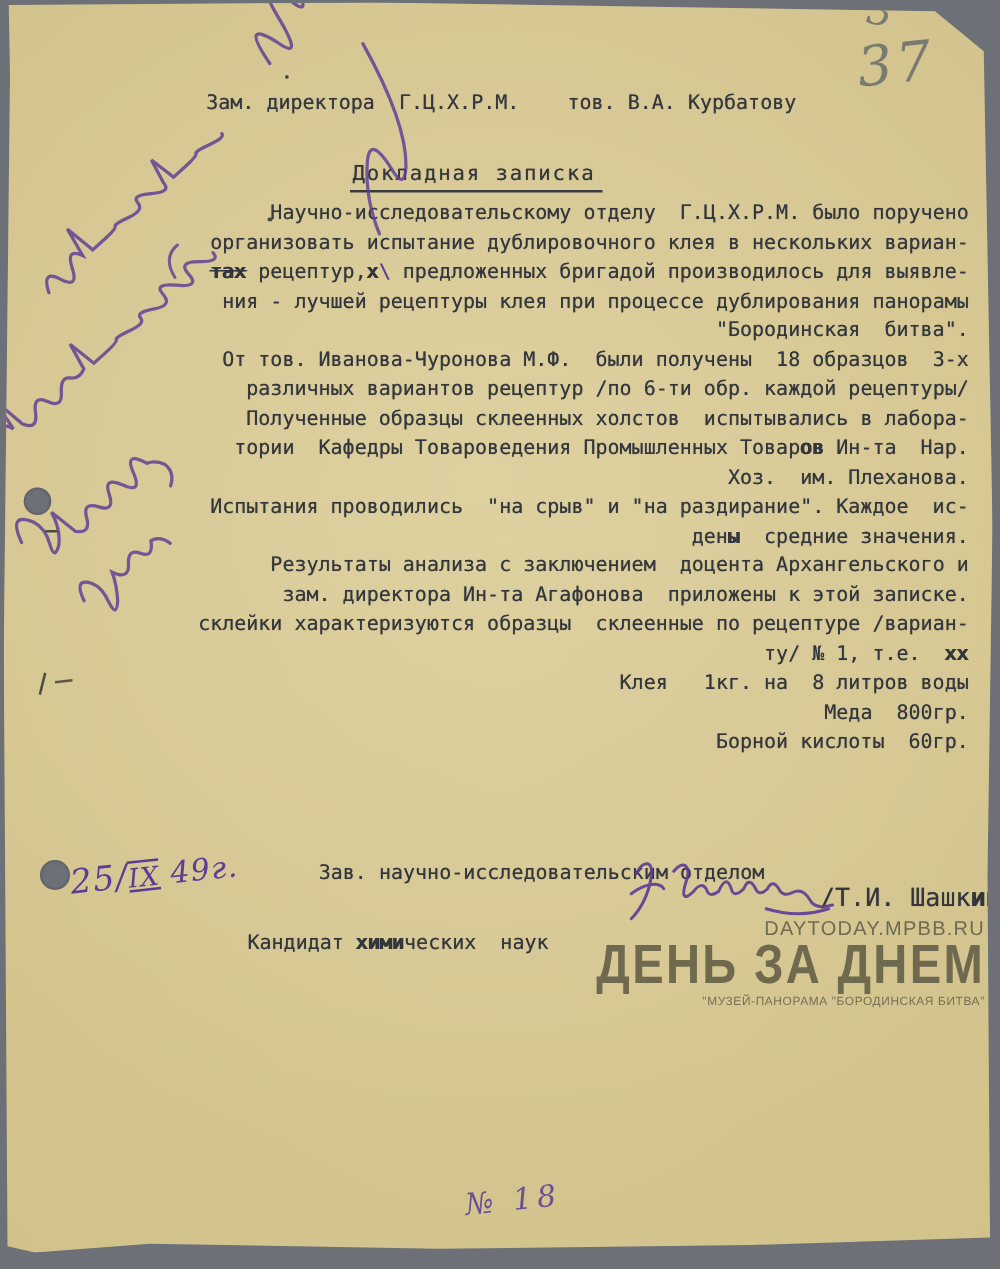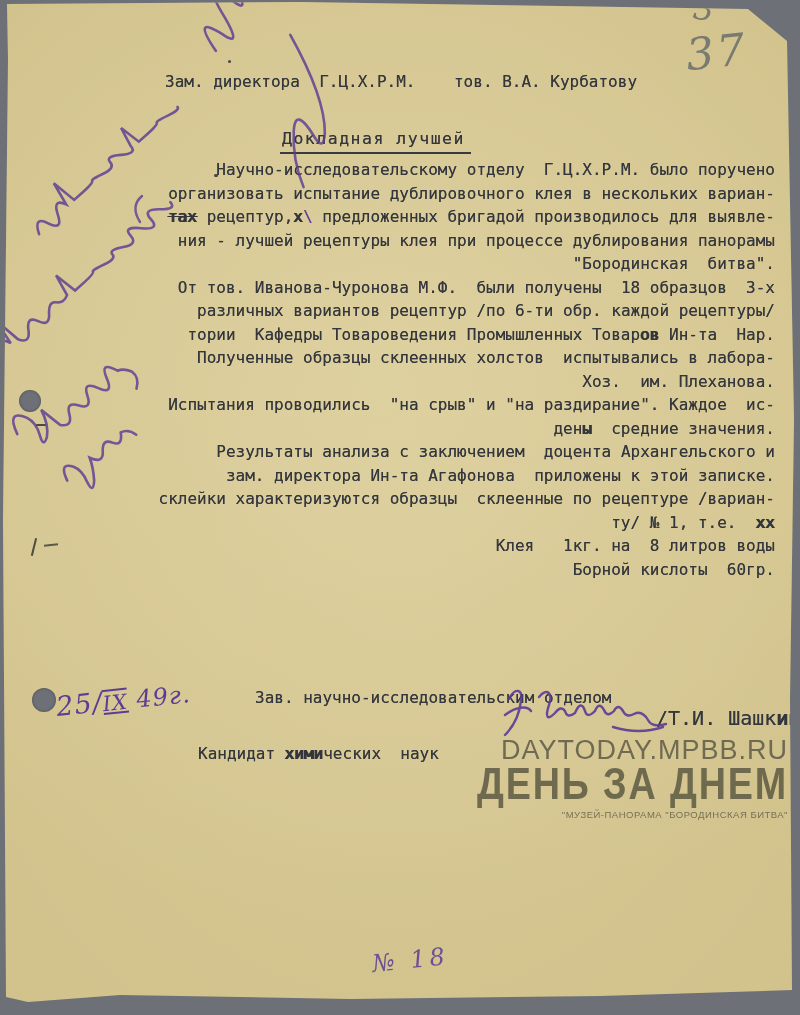--- a/index.html
+++ b/index.html
@@ -59,57 +59,58 @@
 
   
   .hole{position:absolute;border-radius:50%;background:#6d7177;box-shadow:inset 0 0 3px rgba(0,0,0,.35);}
   .hole1{left:19px;top:390px;width:22px;height:22px;}
   .hole2{left:32px;top:688px;width:24px;height:24px;}
   .tear{position:absolute;left:33px;top:538px;width:2px;height:18px;background:#4d4c42;transform:rotate(14deg);}
   .tear2{position:absolute;left:44px;top:544px;width:14px;height:2px;background:#5a5848;transform:rotate(-6deg);}
 
   
   .watermark{position:absolute;right:12px;top:735px;text-align:right;font-family:"Liberation Sans",sans-serif;}
-  .wm-url{font-size:27px;color:rgba(92,90,70,.85);letter-spacing:1px;}
+  .wm-url{font-size:16px;color:rgba(92,90,70,.85);letter-spacing:1px;}
   .wm-brand{
     font-size:41px;font-weight:bold;color:rgba(88,86,64,.82);
     letter-spacing:2px;transform:scale(.92,1.08);transform-origin:right center;
     margin-top:-2px;line-height:1;
   }
   .wm-sub{font-size:9.5px;color:rgba(92,90,70,.8);letter-spacing:.5px;margin-top:4px;}
 </style>
 </head>
 <body>
 
 <div class="paper">
 
   <div class="pencil pencil-small">3</div>
   <div class="pencil pencil-big">37</div>
 
   <div class="typed addressee">Зам. директора  Г.Ц.Х.Р.М.    тов. В.А. Курбатову</div>
-  <div class="typed doc-title">Докладная лучшей</div>
+  <div class="typed doc-title">Докладная записка</div>
 
   <div class="body-block typed">
     <div class="line ind">Научно-исследовательскому отделу  Г.Ц.Х.Р.М. было поручено</div>
     <div class="line">организовать испытание дублировочного клея в нескольких вариан-</div>
     <div class="line"><span class="ovr struck">тах</span><span> рецептур,</span><span class="ovr">х</span><span class="hw-mark">\</span><span> предложенных бригадой производилось для выявле-</span></div>
     <div class="line">ния - лучшей рецептуры клея при процессе дублирования панорамы</div>
     <div class="line">"Бородинская  битва".</div>
     <div class="line ind">От тов. Иванова-Чуронова М.Ф.  были получены  18 образцов  3-х</div>
     <div class="line">различных вариантов рецептур /по 6-ти обр. каждой рецептуры/</div>
+    <div class="line ind">Полученные образцы склеенных холстов  испытывались в лабора-</div>
     <div class="line"><span>тории  Кафедры Товароведения Промышленных Товар</span><span class="ovr">ов</span><span> Ин-та  Нар.</span></div>
-    <div class="line ind">Полученные образцы склеенных холстов  испытывались в лабора-</div>
     <div class="line">Хоз.  им. Плеханова.</div>
     <div class="line ind">Испытания проводились  "на срыв" и "на раздирание". Каждое  ис-</div>
     <div class="line"><span>ден</span><span class="ovr">ы</span><span>  средние значения.</span></div>
     <div class="line ind">Результаты анализа с заключением  доцента Архангельского и</div>
     <div class="line">зам. директора Ин-та Агафонова  приложены к этой записке.</div>
     <div class="line">склейки характеризуются образцы  склеенные по рецептуре /вариан-</div>
     <div class="line"><span>ту/ № 1, т.е.  </span><span class="ovr">хх</span></div>
     <div class="line ind2">Клея   1кг. на  8 литров воды</div>
+    <div class="line ind2">Меда  800гр.</div>
     <div class="line ind2">Борной кислоты  60гр.</div>
   </div>
 
   <div class="typed sig-role1">Зав. научно-исследовательским отделом</div>
   <div class="typed sig-role2"><span>Кандидат </span><span class="ovr">хими</span><span>ческих  наук</span></div>
   <div class="typed sig-typed-name"><span>/Т.И. Шашк</span><span class="ovr">ина</span></div>
 
   <svg class="sig-svg" width="185" height="60" viewBox="0 0 185 60">
     <g fill="none" stroke="#5c3c95" stroke-width="2.4" stroke-linecap="round" opacity="0.9">
       <path d="M14,14 c6,-12 14,-10 12,2 c-2,16 -10,28 -16,34"></path>

